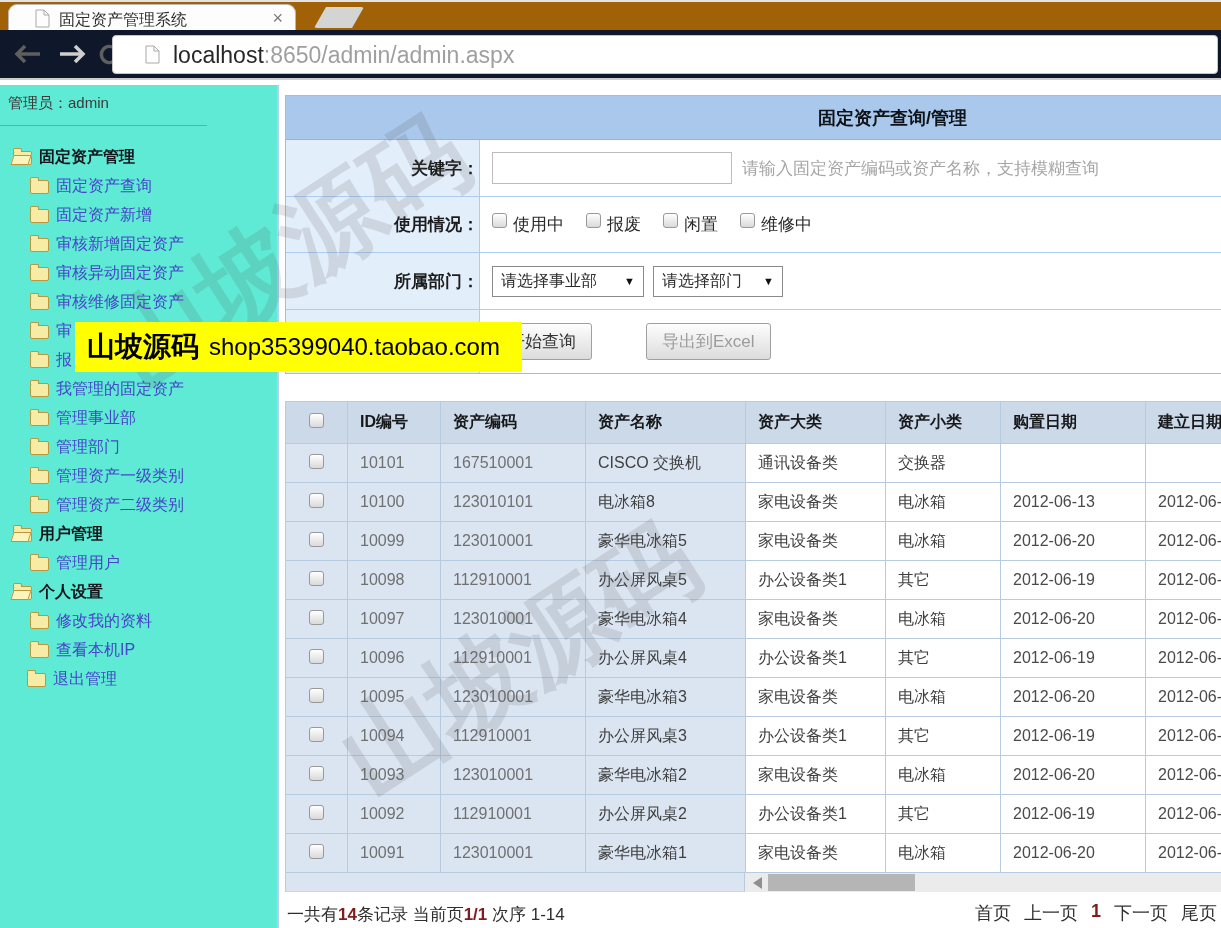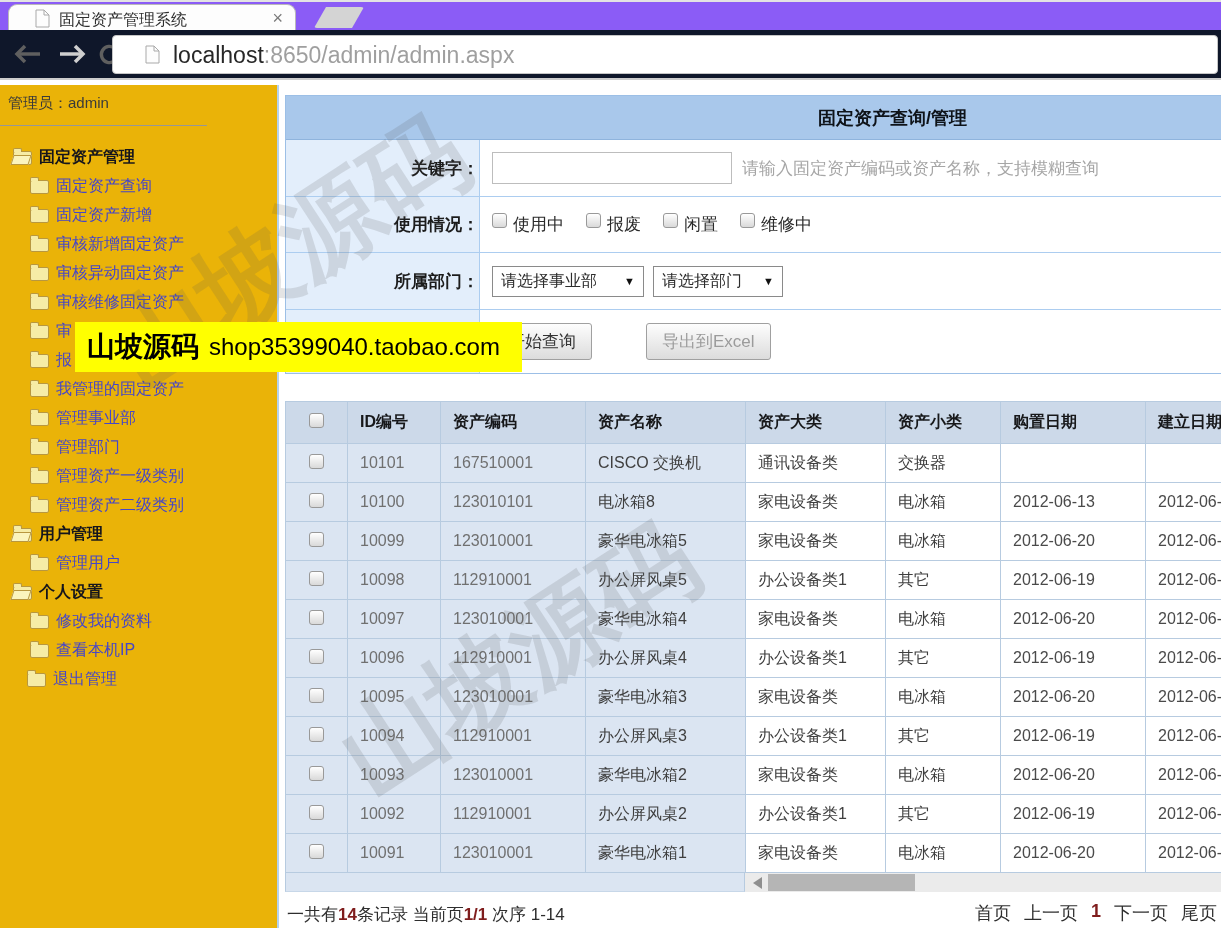--- a/index.html
+++ b/index.html
@@ -1,38 +1,38 @@
 <!DOCTYPE html>
 <html><head>
 <meta charset="utf-8">
 <style>
   html,body{margin:0;padding:0;}
   body{
     width:1221px;height:928px;overflow:hidden;position:relative;background:#fff;
     font-family:"Liberation Sans","DejaVu Sans",sans-serif;
   }
   
-  .tabbar{position:absolute;left:0;top:0;width:1221px;height:30px;background:#8b5cf6;border-top:2px solid #e3e3e3;box-sizing:border-box;}
+  .tabbar{position:absolute;left:0;top:0;width:1221px;height:30px;background:#a16207;border-top:2px solid #e3e3e3;box-sizing:border-box;}
   .tab{position:absolute;left:8px;top:2px;width:288px;height:28px;background:#fdfdfd;border:1px solid #b9b9b9;border-bottom:none;border-radius:9px 9px 0 0;box-sizing:border-box;}
   .favicon{position:absolute;left:26px;top:4px;}
   .tab-title{position:absolute;left:50px;top:5px;font-size:16px;color:#2f2f2f;white-space:nowrap;}
   .tab-close{position:absolute;right:12px;top:3px;font-size:18px;color:#7a7a7a;cursor:pointer;}
   .newtab{position:absolute;left:314px;top:5px;width:50px;height:21px;background:#d4d4d4;clip-path:polygon(12px 0,100% 0,calc(100% - 12px) 100%,0 100%);border-radius:3px;}
   .navbar{position:absolute;left:0;top:30px;width:1221px;height:50px;background:#0f172a;border-bottom:2px solid #cdcdcd;box-sizing:border-box;}
   .nav-ic{position:absolute;top:13px;}
   .ic-back{left:13px;}
   .ic-fwd{left:57px;}
   .ic-refresh{left:96px;top:11px;}
   .urlbar{position:absolute;left:112px;top:5px;width:1106px;height:39px;border:1px solid #c6c6c6;border-radius:4px;background:#fff;box-sizing:border-box;}
   .url-ic{position:absolute;left:32px;top:9px;}
   .url-text{position:absolute;left:60px;top:6px;font-size:23px;white-space:nowrap;}
   .url-host{color:#272727;}
   .url-rest{color:#9f9f9f;}
   
-  .sidebar{position:absolute;left:0;top:85px;width:277px;height:843px;background:#eab308;}
+  .sidebar{position:absolute;left:0;top:85px;width:277px;height:843px;background:#5eead4;}
   .admin-label{position:absolute;left:8px;top:9px;font-size:15px;color:#3a3a3a;}
   .side-hr{position:absolute;left:0;top:40px;width:207px;height:1px;background:#979797;}
   .tree{position:absolute;left:0;top:58px;width:277px;margin:0;padding:0;list-style:none;}
   .tree li{height:29px;display:flex;align-items:center;gap:7px;white-space:nowrap;cursor:pointer;}
   .t-root{padding-left:13px;font-weight:bold;font-size:16px;color:#15151c;}
   .t-child{padding-left:30px;font-size:16px;color:#4646c8;}
   .t-exit{padding-left:27px;font-size:16px;color:#4646c8;}
   .folder{width:17px;height:12px;background:#f6eca6;border:1px solid #b8973f;border-radius:2px;position:relative;flex:0 0 auto;}
   .folder::before{content:"";position:absolute;top:-4px;left:-1px;width:7px;height:3px;background:#f6eca6;border:1px solid #b8973f;border-bottom:none;border-radius:2px 2px 0 0;}
   .folder.open::after{content:"";position:absolute;left:-2px;top:3px;width:16px;height:8px;background:#fbf4bd;border:1px solid #b8973f;transform:skewX(-18deg);}

